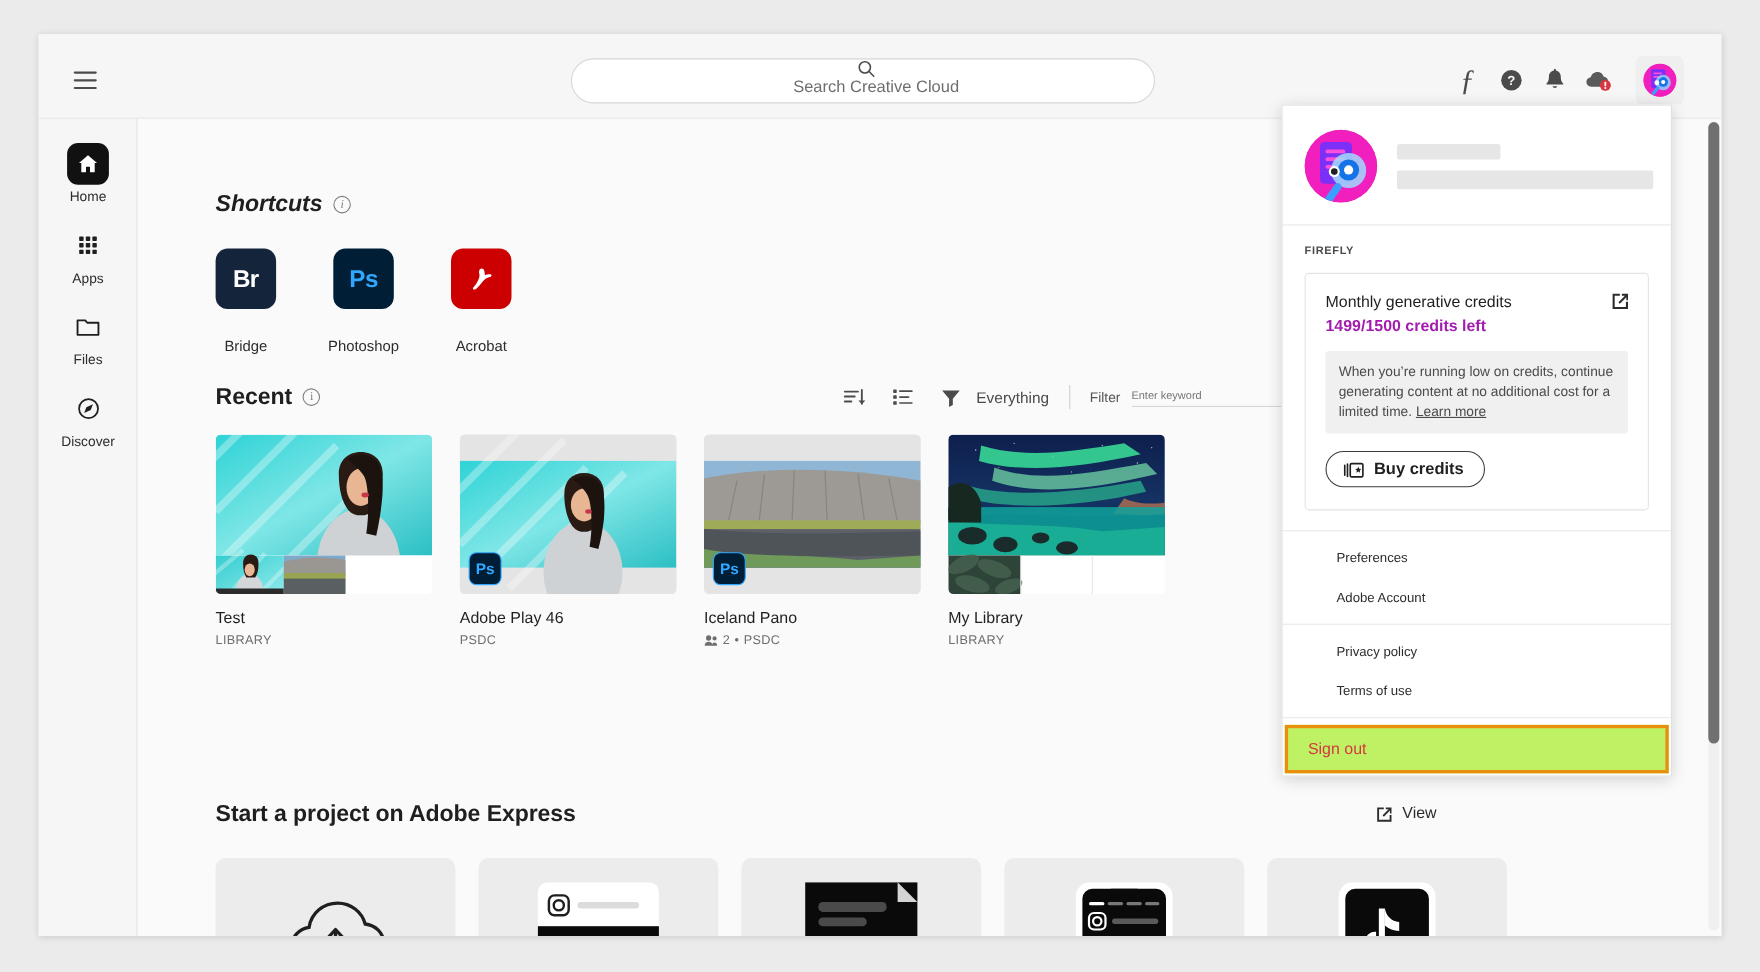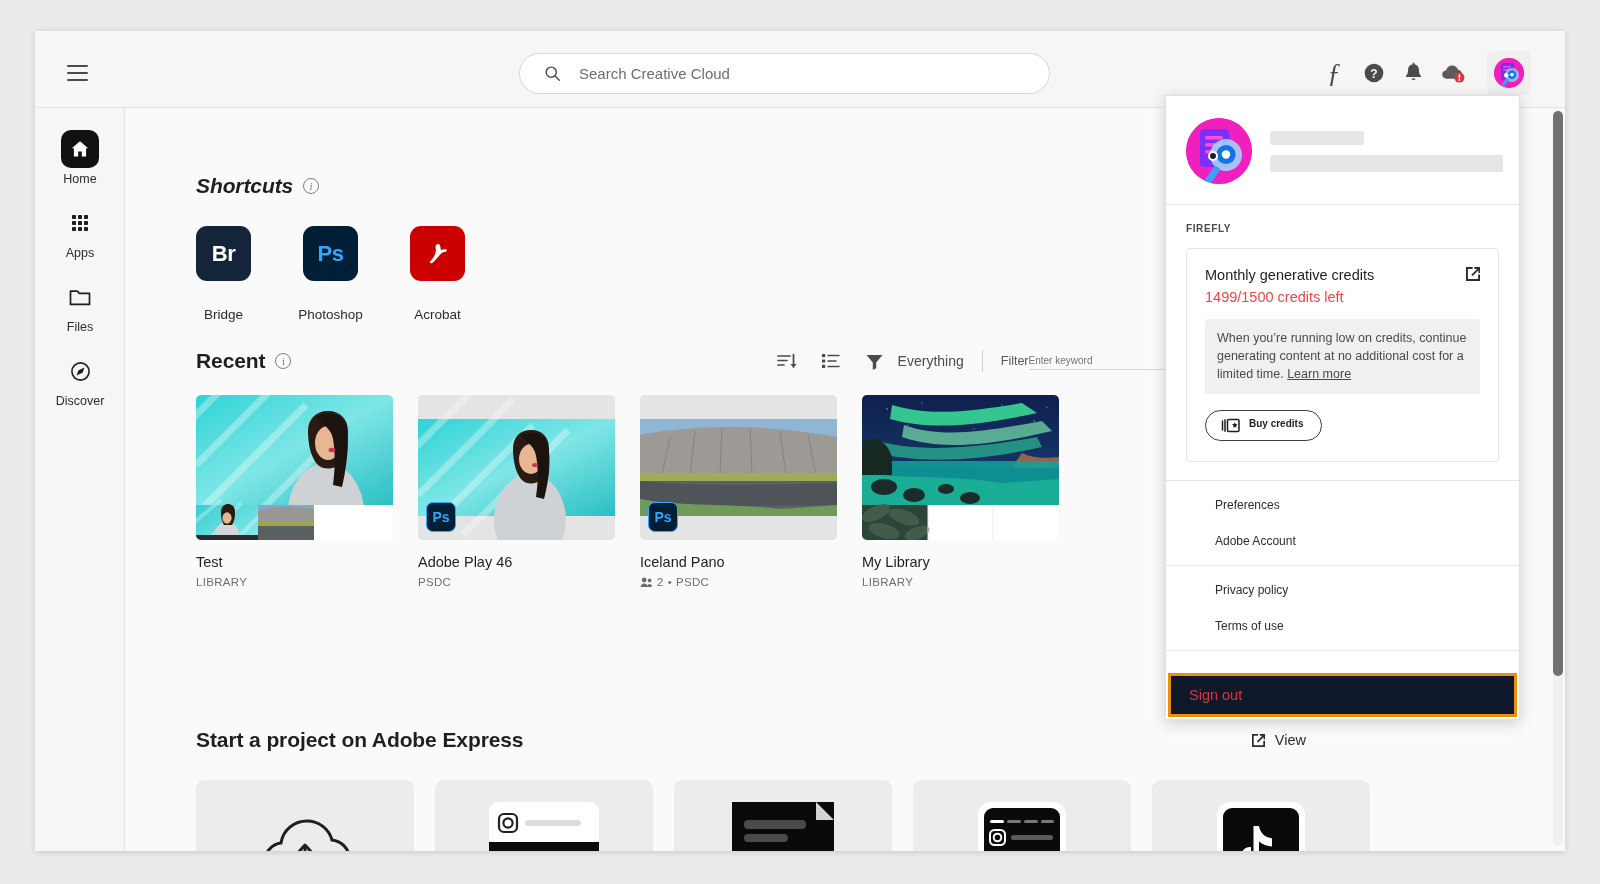--- a/index.html
+++ b/index.html
@@ -39,20 +39,21 @@
 
   #search-box {
     position: absolute; left: 484px; top: 22px;
     width: 531px; height: 41px;
     border: 1px solid #d6d6d6;
     border-radius: 21px;
     background: #ffffff;
     display: flex; align-items: center;
     padding-left: 24px;
     cursor: text;
+    flex-direction: column;
   }
   #search-box .srch-icon { width: 17px; height: 17px; flex: 0 0 auto; margin-right: 18px; }
   #search-placeholder { font-size: 15px; color: #6e6e6e; }
 
   .hdr-icon {
     position: absolute; top: 24px;
     width: 36px; height: 36px;
     display: flex; align-items: center; justify-content: center;
     cursor: pointer;
   }
@@ -127,21 +128,21 @@
   
   #recent-header {
     position: absolute; left: 70px; top: 238px;
     width: 1100px; height: 30px;
     display: flex; align-items: center;
   }
   #recent-tools { display: flex; align-items: center; margin-left: auto; }
   .tool-btn { width: 30px; height: 30px; display:flex; align-items:center; justify-content:center; cursor:pointer; margin-right: 14px;}
   #filter-label { font-size: 14px; color: #4b4b4b; margin-left: 2px; cursor: pointer; }
   .v-divider { width: 1px; height: 22px; background: #d0d0d0; margin: 0 18px; }
-  #filter-word { font-size: 12.5px; color: #555; }
+  #filter-word { font-size: 12.5px; color: #555; margin-right: 10px; }
   #filter-input {
     width: 200px; border: none; border-bottom: 1px solid #d6d6d6;
     background: transparent; font-size: 10px; 
     color: #8a8a8a; padding: 3px 0;
     font-family: "Liberation Sans", sans-serif;
     outline: none;
   }
   #goto-link { font-size: 14.5px; color: #2c2c2c; margin-left: 32px; white-space: nowrap; cursor: pointer; }
 
   
@@ -187,46 +188,46 @@
   #menu-user { display: flex; align-items: center; padding: 22px 20px 20px 20px; border-bottom: 1px solid #e8e8e8; }
   #redact-block { margin-left: 18px; flex: 1; }
   .redact-bar { background: #e6e6e6; border-radius: 2px; }
   #redact-name  { width: 94px; height: 14px; margin-bottom: 10px; }
   #redact-email { width: 233px; height: 17px; }
 
   #firefly-section { padding: 18px 20px 18px 20px; border-bottom: 1px solid #e8e8e8; }
   #firefly-label { font-size: 10px; font-weight: bold; color: #4b4b4b; letter-spacing: .6px; margin-bottom: 14px; }
   #credits-card { border: 1px solid #e4e4e4; border-radius: 4px; padding: 18px 18px 20px 18px; position: relative; }
   #credits-title { font-size: 14.5px; color: #1f1f1f; }
-  #credits-count { font-size: 14.5px; color: #ef4444; font-weight: normal; margin-top: 6px; }
+  #credits-count { font-size: 14.5px; color: #a21caf; font-weight: bold; margin-top: 6px; }
   #credits-note {
     background: #f0f0f0; border-radius: 3px;
     padding: 10px 12px 11px 12px; margin-top: 14px;
     font-size: 12.5px; color: #4b4b4b; line-height: 18px;
   }
   #credits-note a { color: #4b4b4b; text-decoration: underline; cursor: pointer; }
   #buy-credits-btn {
     margin-top: 16px;
-    display: inline-flex; align-items: flex-start; gap: 9px;
+    display: inline-flex; align-items: flex-end; gap: 9px;
     border: 1.4px solid #3c3c3c; border-radius: 18px;
     padding: 7px 18px 7px 15px;
-    font-size: 10px; color: #1f1f1f; font-weight: bold;
+    font-size: 15px; color: #1f1f1f; font-weight: bold;
     cursor: pointer; background: #fff;
   }
   #ext-link-icon { position: absolute; right: 16px; top: 16px; cursor: pointer; }
 
   .menu-group { padding: 6px 0; border-bottom: 1px solid #e8e8e8; }
   .menu-item { padding: 11px 20px; font-size: 12px; color: #2c2c2c; cursor: pointer; margin-left: 29px; }
   #signout-wrap { padding: 6px 0 0 0; }
   #signout-item {
-    margin: 16px 2px 2px 2px;
+    margin: 0 2px 2px 2px;
     padding: 11px 18px;
     font-size: 14.5px; color: #d7373f;
     border: 3px solid #e8900c;
-    background: #0f172a;
+    background: #bef264;
     cursor: pointer;
   }
 
   
   #win-scrollbar { position: absolute; right: 2px; top: 80px; width: 10px; height: 735px; background: #f0f0f0; border-radius: 5px; }
   #win-scroll-thumb { position: absolute; left: 0; top: 0; width: 10px; height: 565px; background: #707070; border-radius: 5px; cursor: pointer; }
 </style>
 </head>
 <body>
 

